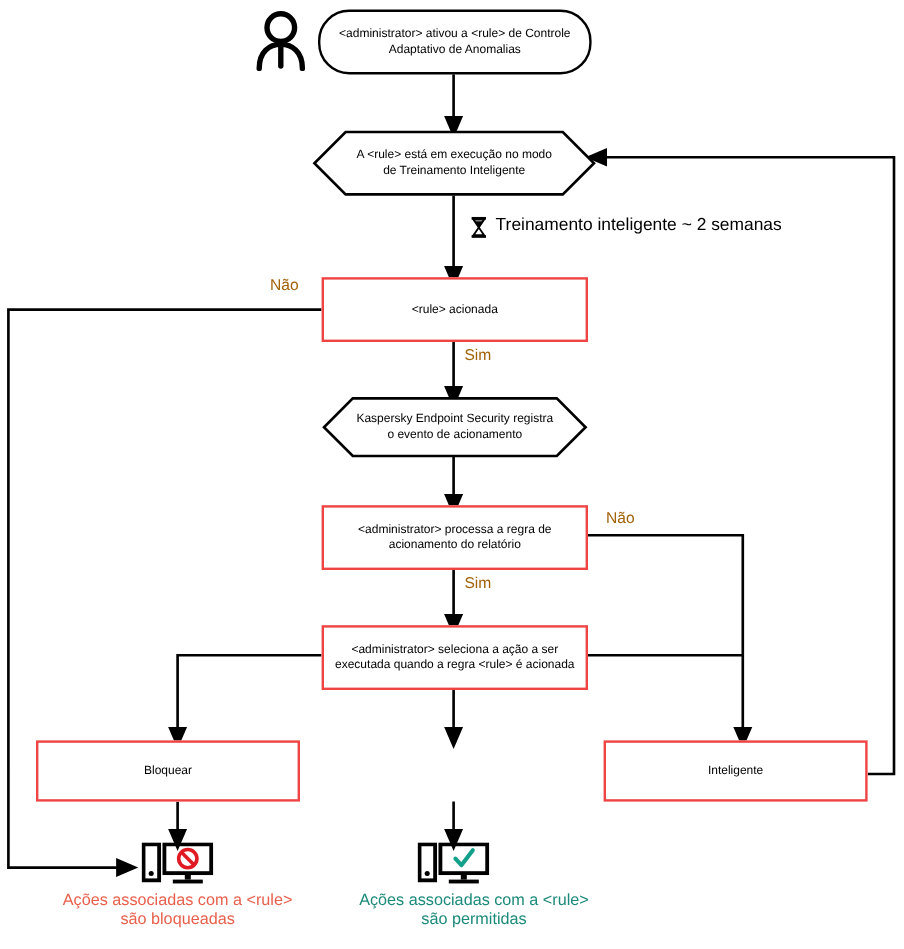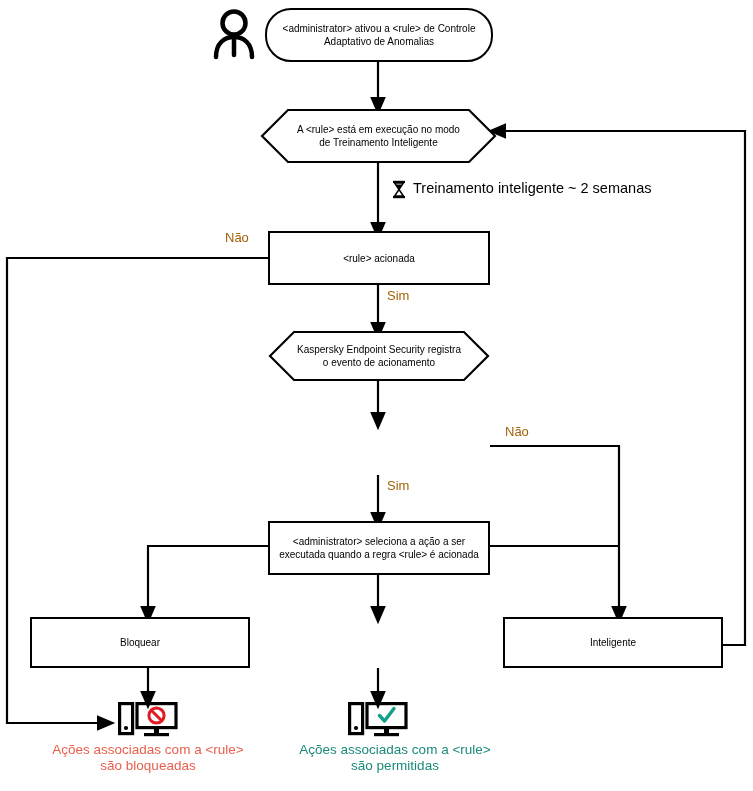--- a/index.html
+++ b/index.html
@@ -21,21 +21,21 @@
   .node{
     position:absolute;
     box-sizing:border-box;
     display:flex;
     align-items:center;
     justify-content:center;
     text-align:center;
     background:#ffffff;
   }
   .boxnode{
-    border:2px solid #000000;
+    border:2px solid #ef4444;
     font-size:10px;
     line-height:13px;
     padding:2px 6px;
   }
   .hexwrap{
     position:absolute;
   }
   .hexwrap svg{position:absolute;left:0;top:0;}
   .hexlabel{
     position:absolute;
@@ -170,20 +170,23 @@
   <div class="edgelabel" style="left:225px;top:230px;">Não</div>
   <div class="edgelabel" style="left:387px;top:288px;">Sim</div>
 
   <div class="hexwrap" style="left:268px;top:330px;width:222px;height:52px;">
     <svg width="222" height="52" viewBox="0 0 222 52">
       <polygon points="26,2 196,2 220,26 196,50 26,50 2,26" fill="#ffffff" stroke="#000000" stroke-width="2.2"></polygon>
     </svg>
     <div class="hexlabel" style="padding:0 28px;">Kaspersky Endpoint Security registra o evento de acionamento</div>
   </div>
 
+  <div class="node boxnode" style="left:268px;top:421px;width:222px;height:54px;">
+    <span>&lt;administrator&gt; processa a regra de acionamento do relatório</span>
+  </div>
 
   <div class="edgelabel" style="left:505px;top:424px;">Não</div>
   <div class="edgelabel" style="left:387px;top:478px;">Sim</div>
 
   <div class="node boxnode" style="left:268px;top:521px;width:222px;height:54px;">
     <span>&lt;administrator&gt; seleciona a ação a ser executada quando a regra &lt;rule&gt; é acionada</span>
   </div>
 
   <div class="node boxnode" style="left:30px;top:617px;width:220px;height:51px;">
     <span>Bloquear</span>

